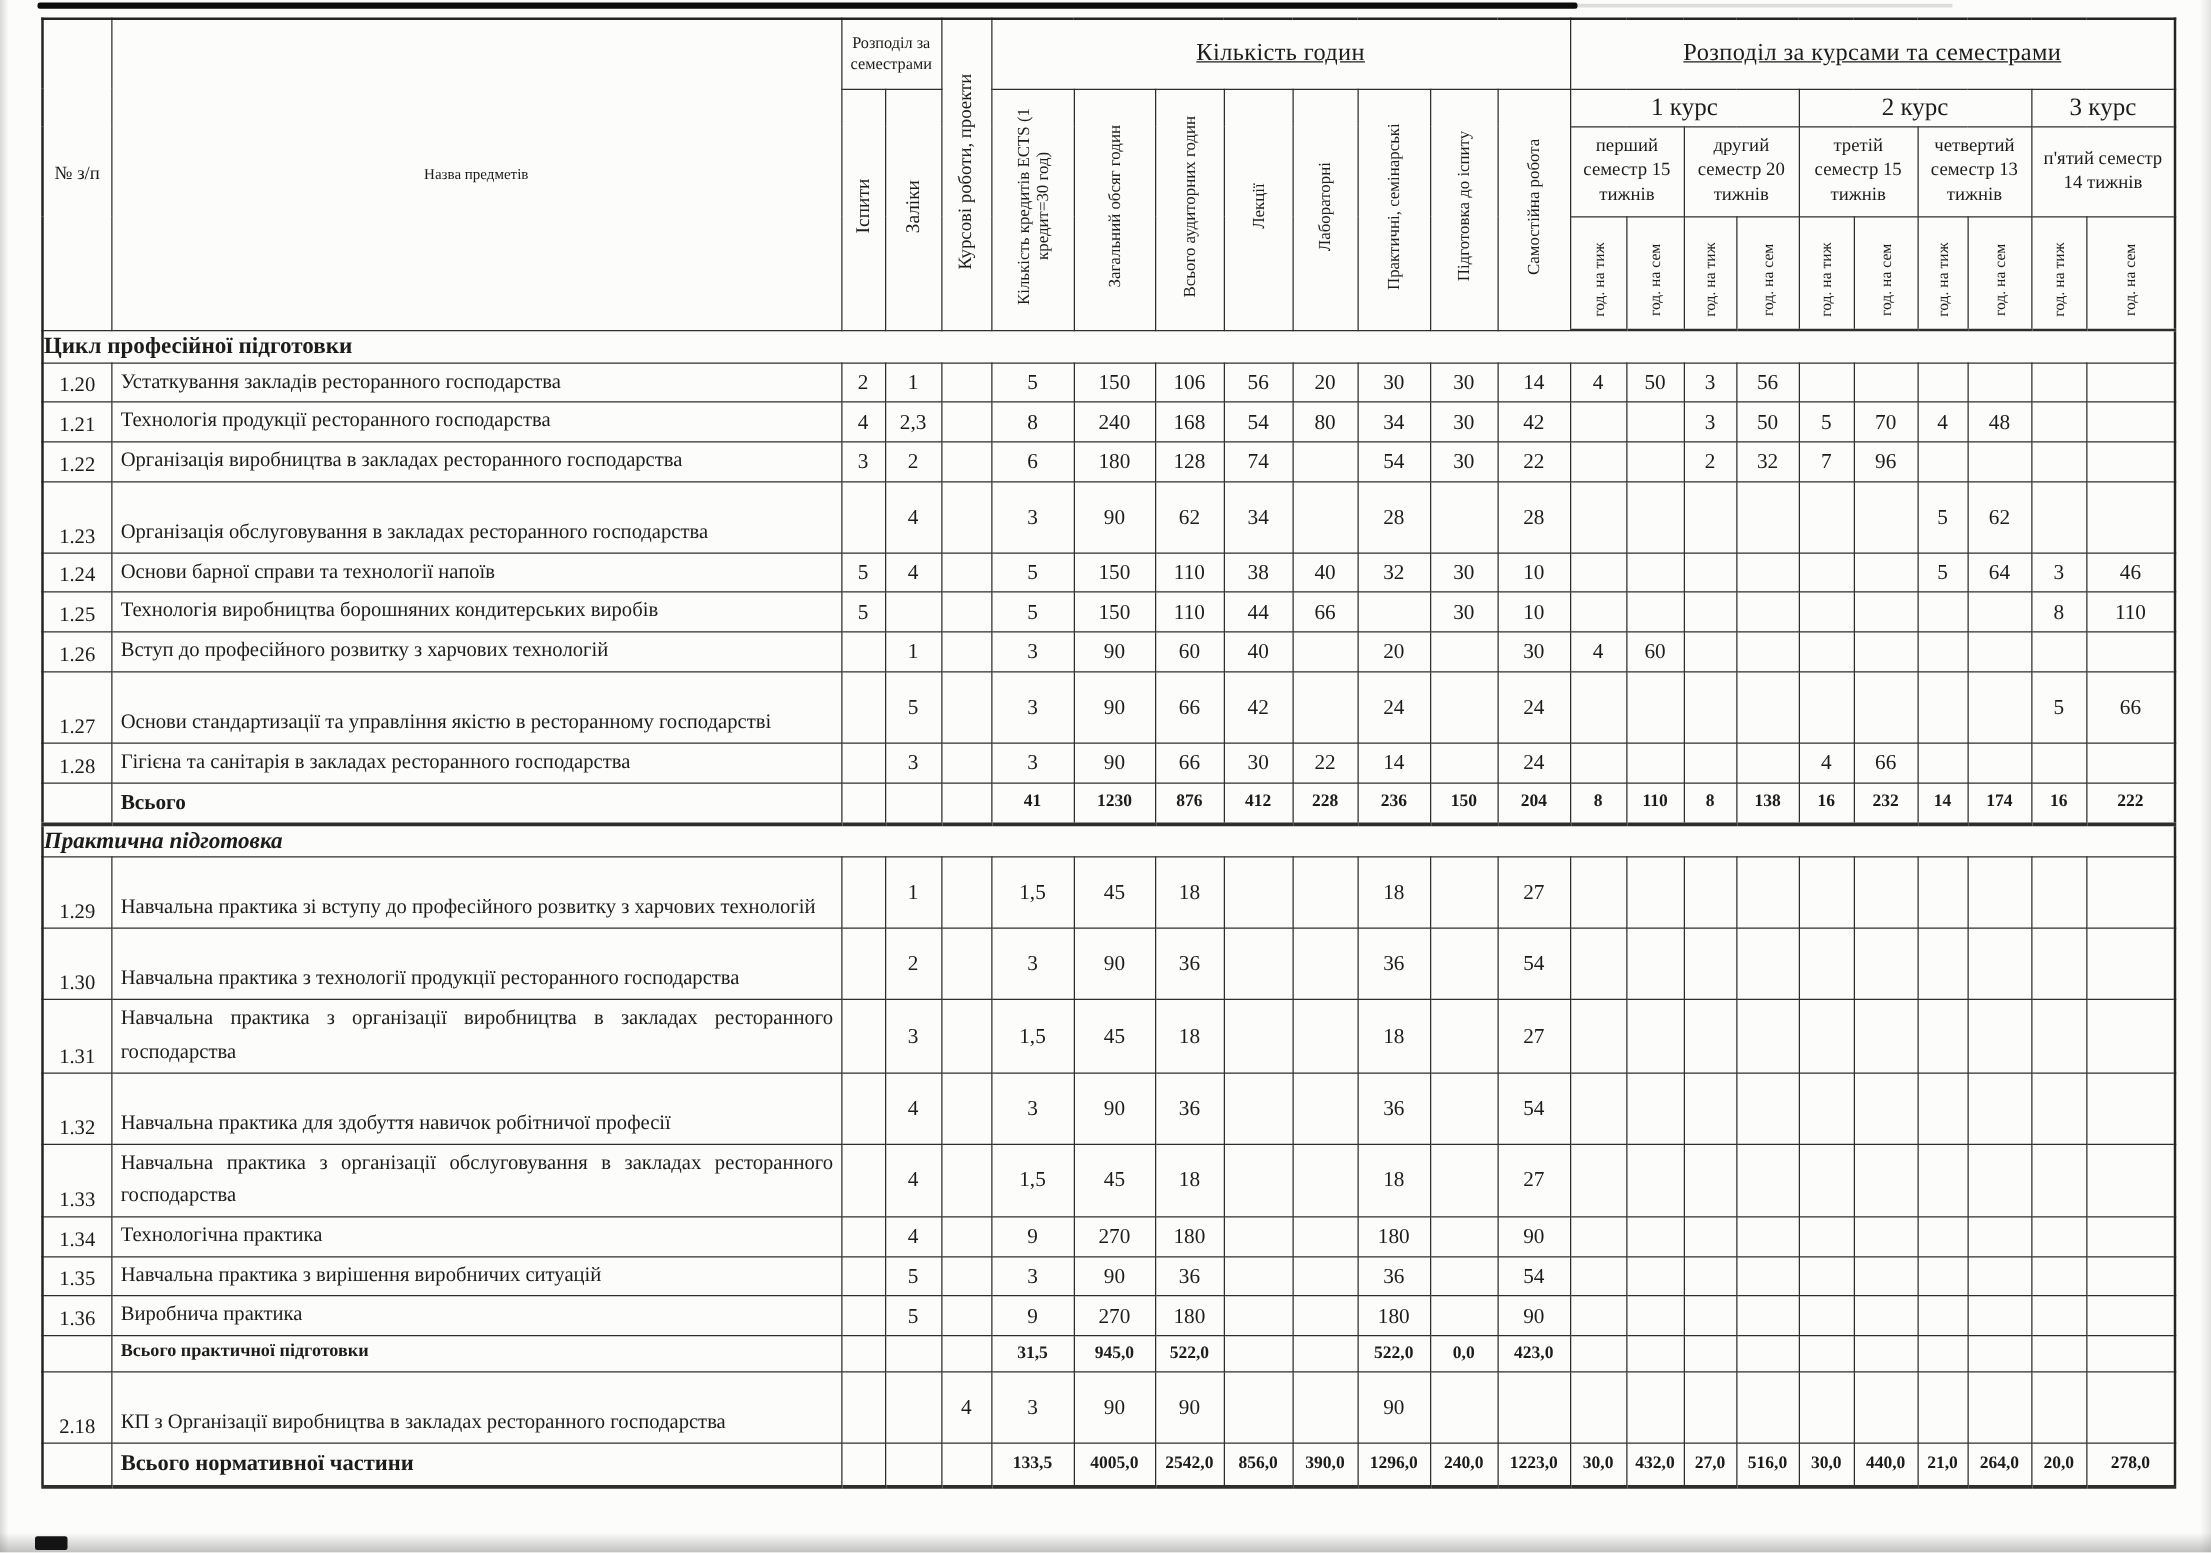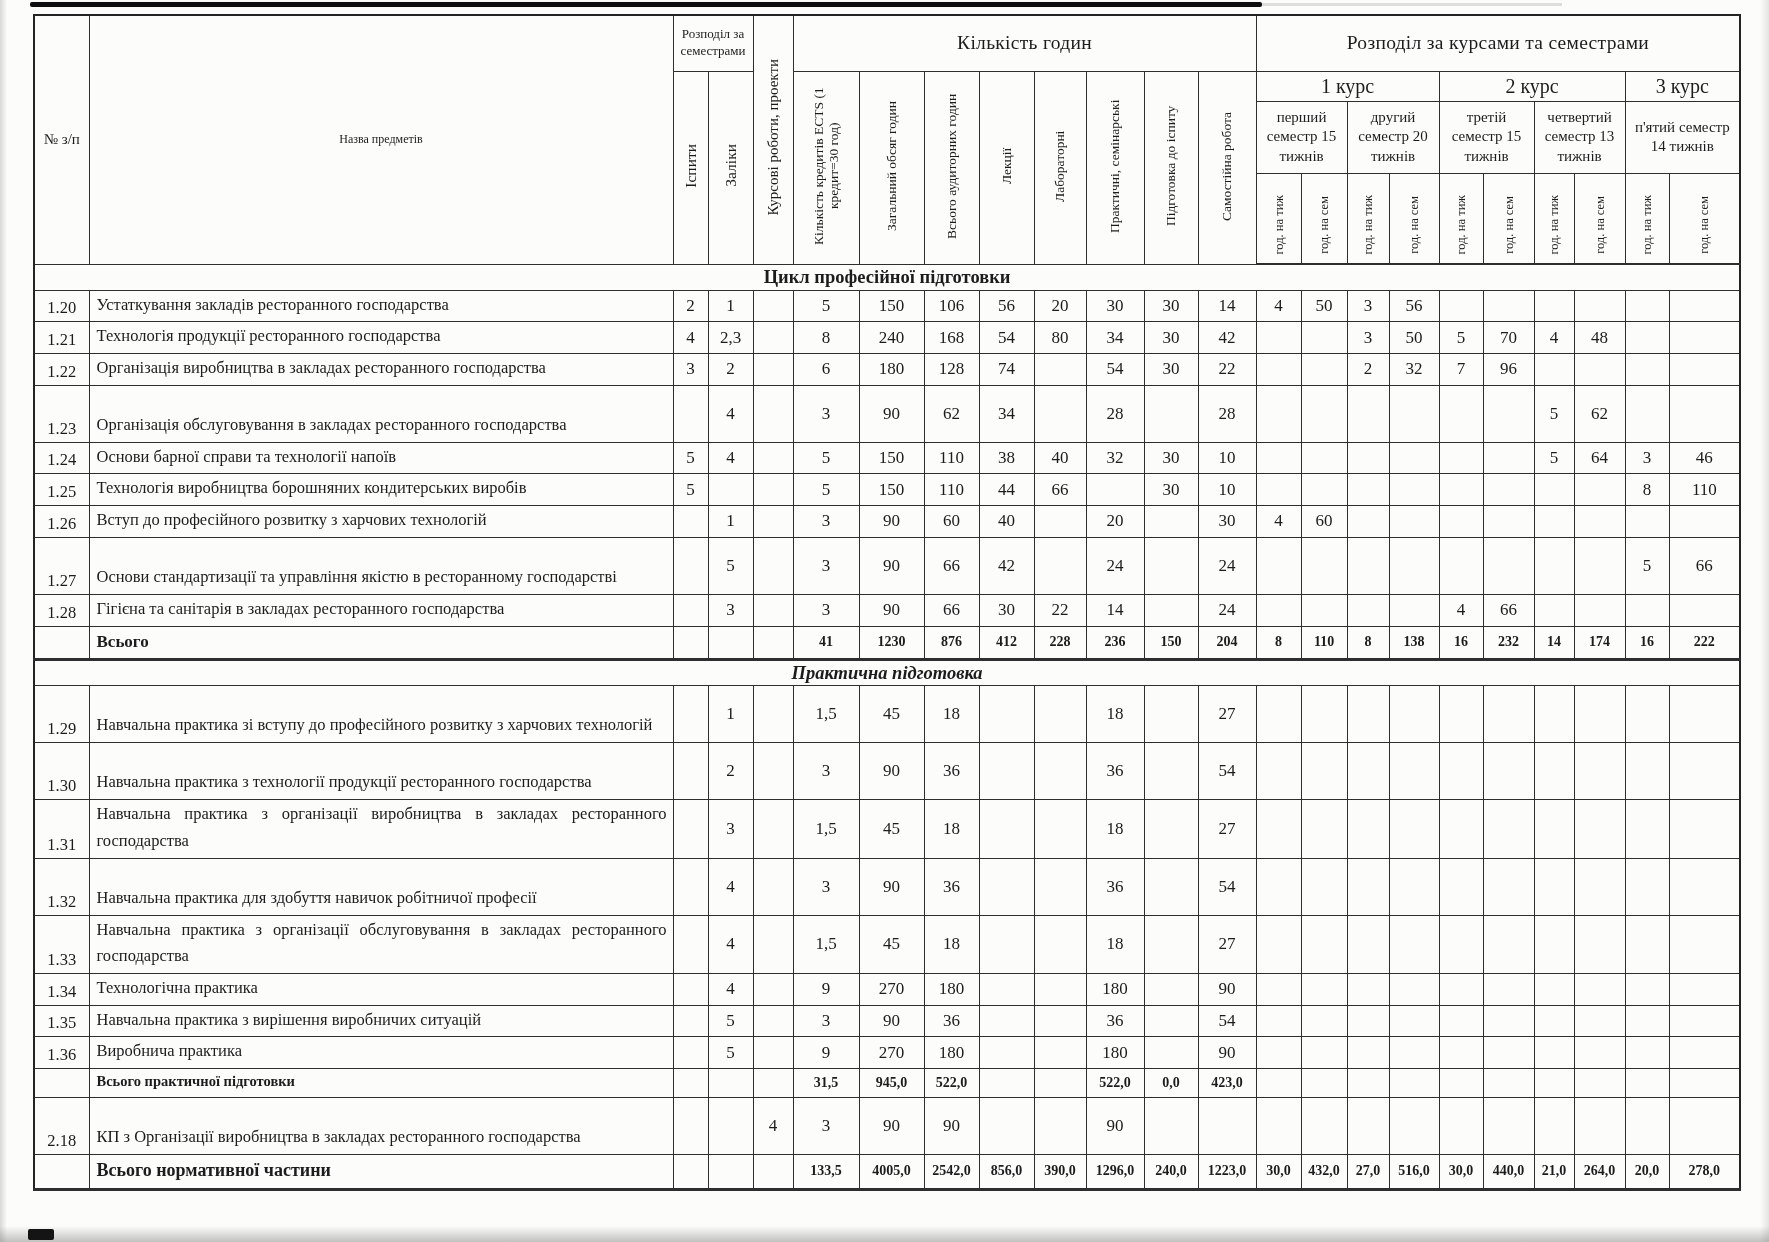--- a/index.html
+++ b/index.html
@@ -27,40 +27,40 @@
     border:1.5px solid #2e2e2e;
     padding:1px 3px;
     overflow:hidden;
     font-weight:normal;
   }
   
   thead th { text-align:center; vertical-align:middle; }
   .th-num { font-size:15px; }
   .th-subject { font-size:12px; }
   .th-semdist { font-size:13px; line-height:1.3; vertical-align:middle; }
-  .th-group { font-size:19.5px; letter-spacing:0.3px; }
+  .th-group { font-size:19.5px; letter-spacing:0.3px;text-decoration:underline; }
   .th-course { font-size:20px; }
   .th-semester { font-size:15px; line-height:1.3; padding:2px 4px; }
   .h4 th { vertical-align:bottom; padding-bottom:5px; }
   .vert {
     writing-mode:vertical-rl; transform:rotate(180deg);
     display:inline-block; line-height:1.12; white-space:normal;
   }
   .vert-exam  { font-size:15.5px; }
   .vert-cw    { font-size:15px; }
   .vert-hours { font-size:13.5px; max-height:182px; height:182px; }
   .vert-sub   { font-size:12.5px; }
   .th-hourcol { vertical-align:middle; }
 
   
   td.num-cell  { text-align:center; vertical-align:bottom; font-size:16.5px; padding-bottom:3px; }
   td.name-cell { text-align:justify; vertical-align:bottom; font-size:16.5px; line-height:1.62; padding:1px 6px 3px 7px; }
   td.val-cell  { text-align:center; vertical-align:middle; font-size:17px; }
   tr.section-tr td {
-    text-align:center; font-weight:bold; font-size:18.5px; padding:1px 0;
+    font-weight:bold; font-size:18.5px; padding:1px 0;
   }
   tr.section-tr.italic td { font-style:italic; }
   tr.total-tr td.name-cell { font-weight:bold; vertical-align:middle; }
   tr.total-tr td.val-cell  { font-weight:bold; font-size:14px; }
   tr.total-tr.size-lg td.name-cell { font-size:18px; }
   tr.total-tr.size-md td.name-cell { font-size:17px; }
   tr.total-tr.size-sm td.name-cell { font-size:14.5px; }
   tr.emph-bottom td { border-bottom-width:3px; }
   thead tr.h4 th { border-bottom-width:2.5px; }
 

